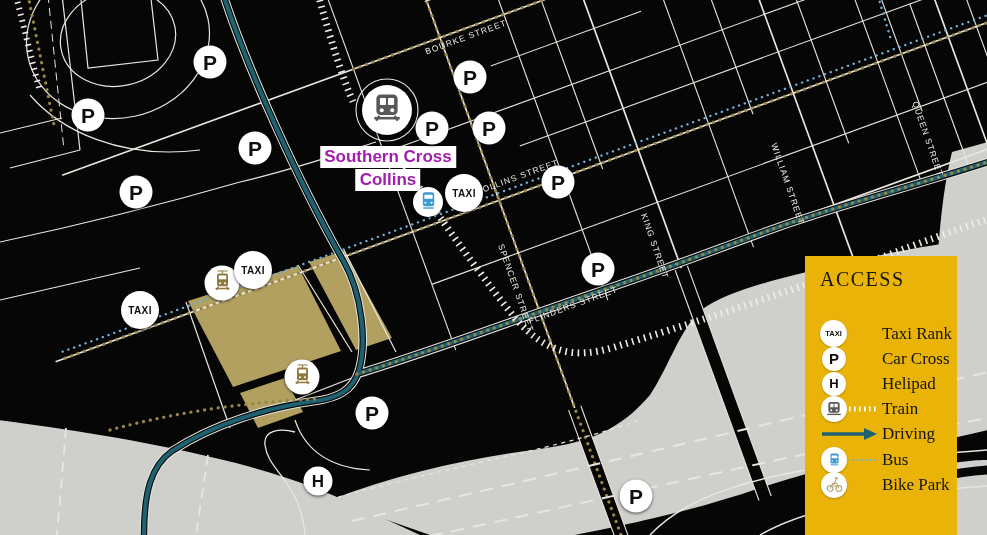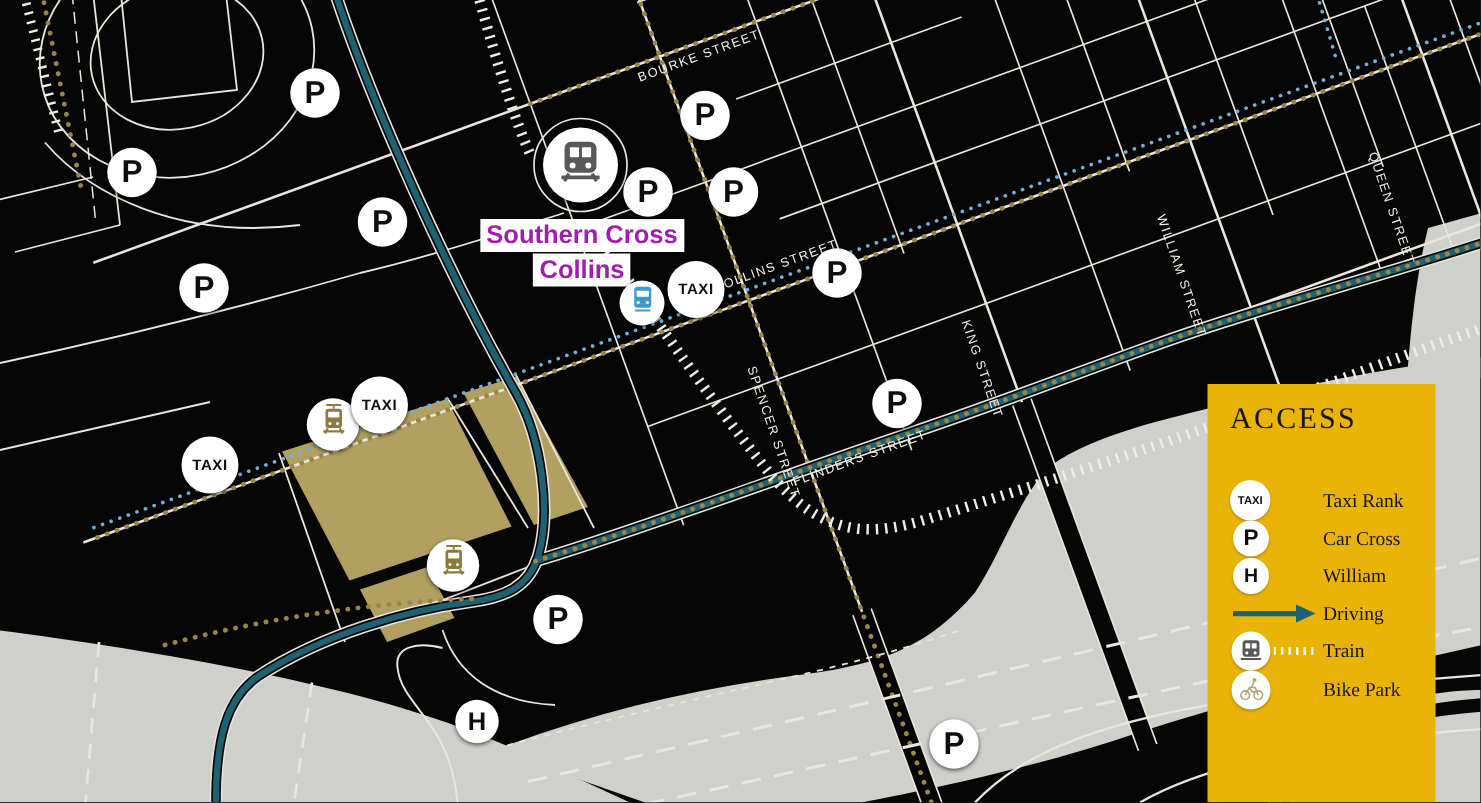--- a/index.html
+++ b/index.html
@@ -34,21 +34,21 @@
   .legend-title{font-family:"Liberation Serif",serif;font-size:20px;letter-spacing:1.5px;color:#161616;}
   .legend-rows{margin-top:30px;}
   .legend-row{display:flex;align-items:center;height:25.2px;}
   .legend-icon-cell{width:62px;display:flex;align-items:center;}
   .legend-circle{background:#fff;border-radius:50%;display:flex;align-items:center;justify-content:center;
                  color:#0e0e0e;box-shadow:0 1px 2px rgba(0,0,0,.25);flex:0 0 auto;}
   .lc-taxi{width:27px;height:27px;font-size:7.5px;font-weight:bold;}
   .lc-p{width:24px;height:24px;font-size:15px;font-weight:bold;margin-left:2px;}
   .lc-h{width:24px;height:24px;font-size:13px;font-weight:bold;margin-left:2px;}
   .lc-ic{width:26px;height:26px;margin-left:1px;}
-  .legend-label{font-family:"Liberation Serif",serif;font-size:13px;color:#151515;}
+  .legend-label{font-family:"Liberation Serif",serif;font-size:17px;color:#151515;}
   .tail{margin-left:2px;}
 </style>
 </head>
 <body>
 
 <div class="stage">
 
   <svg class="map" width="987" height="535" viewBox="0 0 987 535">
 
     <rect x="0" y="0" width="987" height="535" fill="#060606"></rect>
@@ -321,31 +321,21 @@
         <span class="legend-icon-cell">
           <span class="legend-circle lc-p">P</span>
         </span>
         <span class="legend-label">Car Cross</span>
       </div>
 
       <div class="legend-row">
         <span class="legend-icon-cell">
           <span class="legend-circle lc-h">H</span>
         </span>
-        <span class="legend-label">William</span>
-      </div>
-
-      <div class="legend-row">
-        <span class="legend-icon-cell">
-          <svg width="58" height="14">
-            <line x1="2" y1="7" x2="44" y2="7" stroke="#1e6272" stroke-width="3.5"></line>
-            <polygon points="44,1 57,7 44,13" fill="#1e6272"></polygon>
-          </svg>
-        </span>
-        <span class="legend-label">Driving</span>
+        <span class="legend-label">Helipad</span>
       </div>
 
       <div class="legend-row">
         <span class="legend-icon-cell">
           <span class="legend-circle lc-ic">
             <svg width="18" height="18" viewBox="0 0 24 24" fill="#585858">
               <rect x="4.5" y="2.5" width="15" height="14.5" rx="3"></rect>
               <rect x="7" y="5" width="4.3" height="4.8" rx="0.5" fill="#fff"></rect>
               <rect x="12.7" y="5" width="4.3" height="4.8" rx="0.5" fill="#fff"></rect>
               <circle cx="8.3" cy="13.6" r="1.4" fill="#fff"></circle>
@@ -353,21 +343,48 @@
               <line x1="3" y1="19.2" x2="21" y2="19.2" stroke="#585858" stroke-width="1.8"></line>
             </svg>
           </span>
           <svg class="tail" width="30" height="8">
             <line x1="0" y1="4" x2="30" y2="4" stroke="#fff" stroke-width="5" stroke-dasharray="1.6 3.4"></line>
           </svg>
         </span>
         <span class="legend-label">Train</span>
       </div>
 
-
+      <div class="legend-row">
+        <span class="legend-icon-cell">
+          <svg width="58" height="14">
+            <line x1="2" y1="7" x2="44" y2="7" stroke="#1e6272" stroke-width="3.5"></line>
+            <polygon points="44,1 57,7 44,13" fill="#1e6272"></polygon>
+          </svg>
+        </span>
+        <span class="legend-label">Driving</span>
+      </div>
+
+
+      <div class="legend-row">
+        <span class="legend-icon-cell">
+          <span class="legend-circle lc-ic">
+            <svg width="15" height="15" viewBox="0 0 24 24" fill="#3d9ad1">
+              <rect x="5.5" y="2.5" width="13" height="16" rx="2.5"></rect>
+              <rect x="7.3" y="5.5" width="9.4" height="4.6" rx="0.5" fill="#fff"></rect>
+              <circle cx="8.5" cy="14.5" r="1.2" fill="#fff"></circle>
+              <circle cx="15.5" cy="14.5" r="1.2" fill="#fff"></circle>
+              <line x1="6" y1="20.6" x2="18" y2="20.6" stroke="#3d9ad1" stroke-width="1.6"></line>
+            </svg>
+          </span>
+          <svg class="tail" width="30" height="6">
+            <line x1="0" y1="3" x2="30" y2="3" stroke="#6fb1dc" stroke-width="2.2" stroke-dasharray="0.1 4.2" stroke-linecap="round"></line>
+          </svg>
+        </span>
+        <span class="legend-label">Bus</span>
+      </div>
 
       <div class="legend-row">
         <span class="legend-icon-cell">
           <span class="legend-circle lc-ic">
             <svg width="19" height="19" viewBox="0 0 24 24" fill="none" stroke="#b6a478" stroke-width="1.4">
               <circle cx="6.5" cy="17" r="3.6"></circle>
               <circle cx="17.5" cy="17" r="3.6"></circle>
               <path d="M6.5,17 L10,10.5 L14.8,10.5 L17.5,17"></path>
               <path d="M10,10.5 L12.3,14.2 L15.3,14.2"></path>
               <path d="M13.8,6.2 L11.8,10.5"></path>

